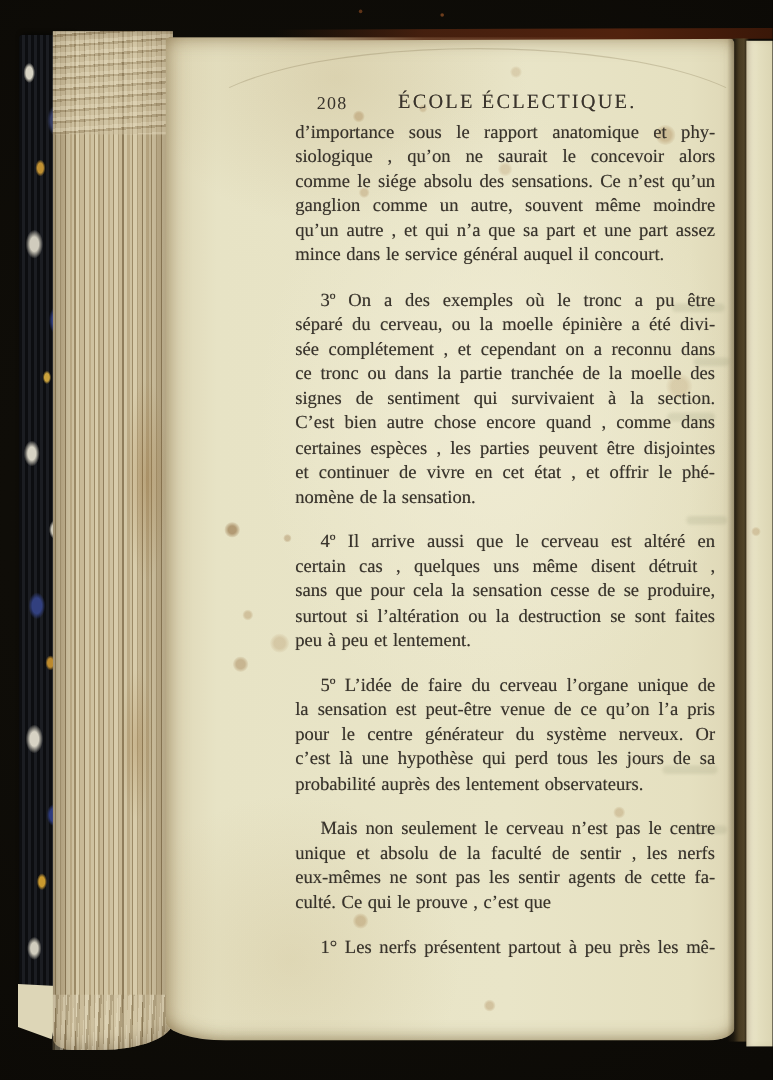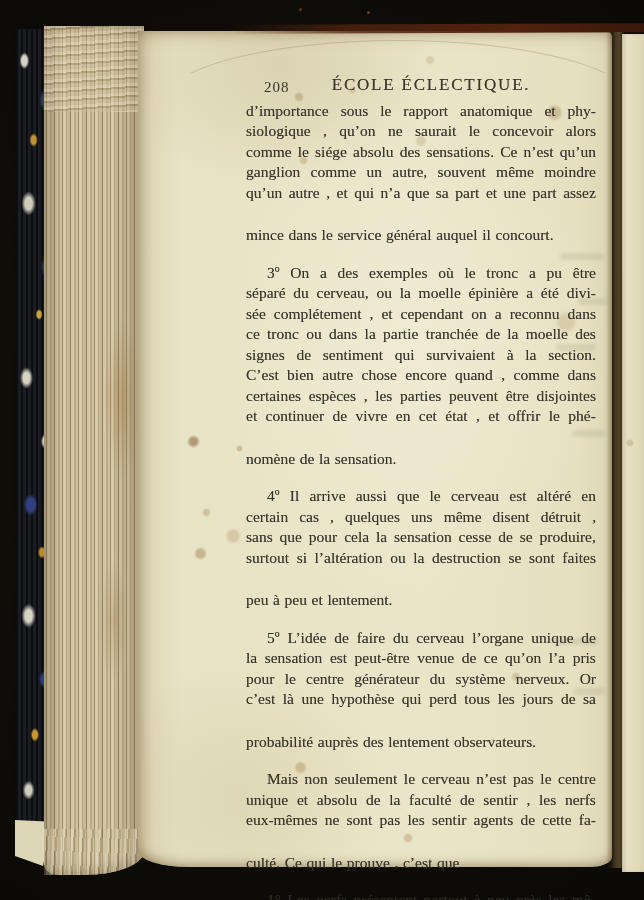--- a/index.html
+++ b/index.html
@@ -106,21 +106,21 @@
   .header-row{position:absolute;left:262px;top:74px;width:350px;height:22px;color:#3a342c;}
   .page-number{position:absolute;left:2px;top:5px;font-size:15px;letter-spacing:1px;color:#38332b;}
   .running-title{position:absolute;left:50%;transform:translateX(-53%);top:1px;
     font-size:17px;letter-spacing:1.8px;white-space:nowrap;color:#3a342c;
     text-shadow:0 0 .5px rgba(58,52,44,.55);}
   .text-block{
     position:absolute;left:246px;top:99px;width:350px;color:#322d26;font-size:15.5px;
     text-shadow:0 0 .6px rgba(50,45,38,.55);opacity:.96;
   }
   .ln{display:flex;justify-content:space-between;align-items:flex-end;height:20.5px;white-space:nowrap;overflow:visible;}
-  .ln.end{justify-content:flex-start;gap:.3em;margin-top:22px;}
+  .ln.end{justify-content:flex-start;gap:.3em;}
   .ln.ind{padding-left:21px;margin-top:17px;}
 </style>
 </head>
 <body>
 
 <div class="stage">
 
   <div class="spine"></div>
   <div class="endpaper"></div>
 

